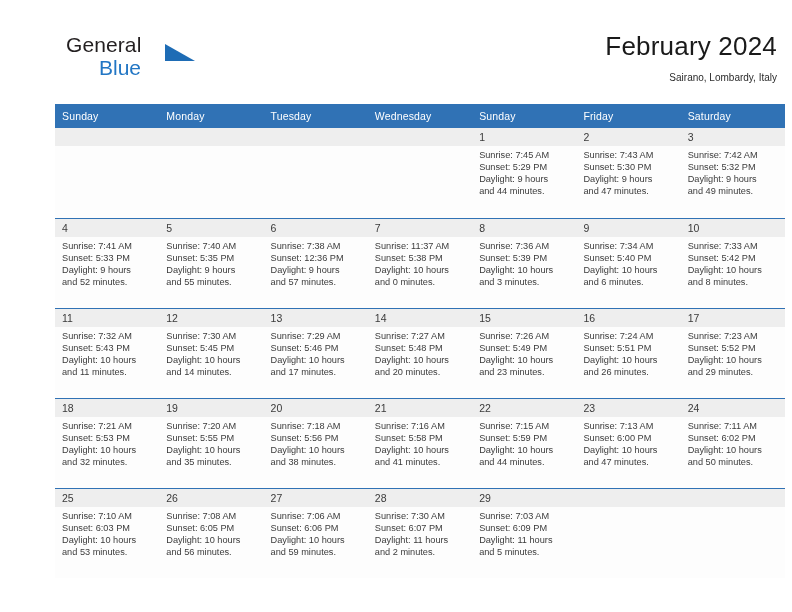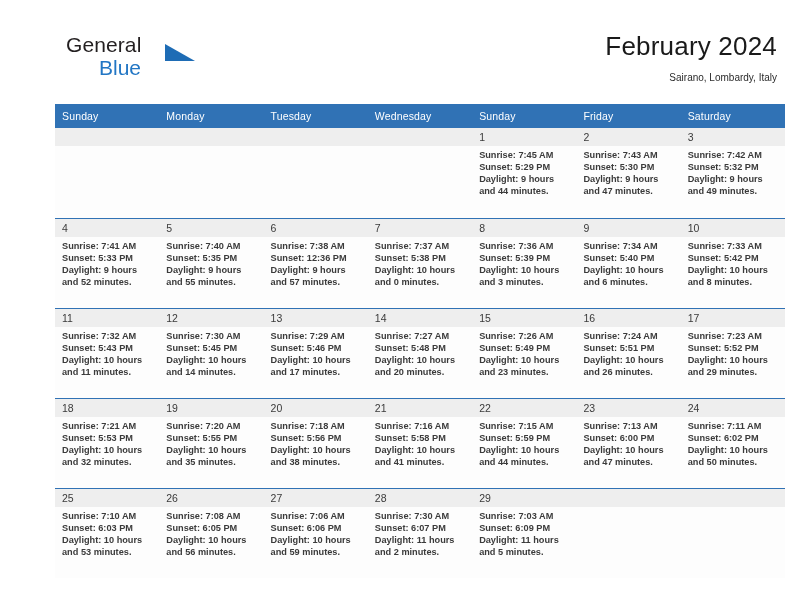--- a/index.html
+++ b/index.html
@@ -116,21 +116,21 @@
     height: 18px;
     line-height: 10px;
     font-weight: 400;
   }
   td.empty .daynum { color: transparent; }
   .info {
     padding: 3px 6px 0 7px;
     font-size: 9.2px;
     line-height: 12.1px;
     color: #3b3b3b;
-    font-weight: 700;
+    font-weight: 400;
   }
   .info span { display: block; white-space: nowrap; }
 </style>
 </head>
 <body>
 
 <div class="page">
 
   <div class="topbar">
 
@@ -225,21 +225,21 @@
             <div class="info">
               <span>Sunrise: 7:38 AM</span>
               <span>Sunset: 12:36 PM</span>
               <span>Daylight: 9 hours</span>
               <span>and 57 minutes.</span>
             </div>
           </td>
           <td class="">
             <span class="daynum">7</span>
             <div class="info">
-              <span>Sunrise: 7:37 AM</span>
+              <span>Sunrise: 11:37 AM</span>
               <span>Sunset: 5:38 PM</span>
               <span>Daylight: 10 hours</span>
               <span>and 0 minutes.</span>
             </div>
           </td>
           <td class="">
             <span class="daynum">8</span>
             <div class="info">
               <span>Sunrise: 7:36 AM</span>
               <span>Sunset: 5:39 PM</span>

